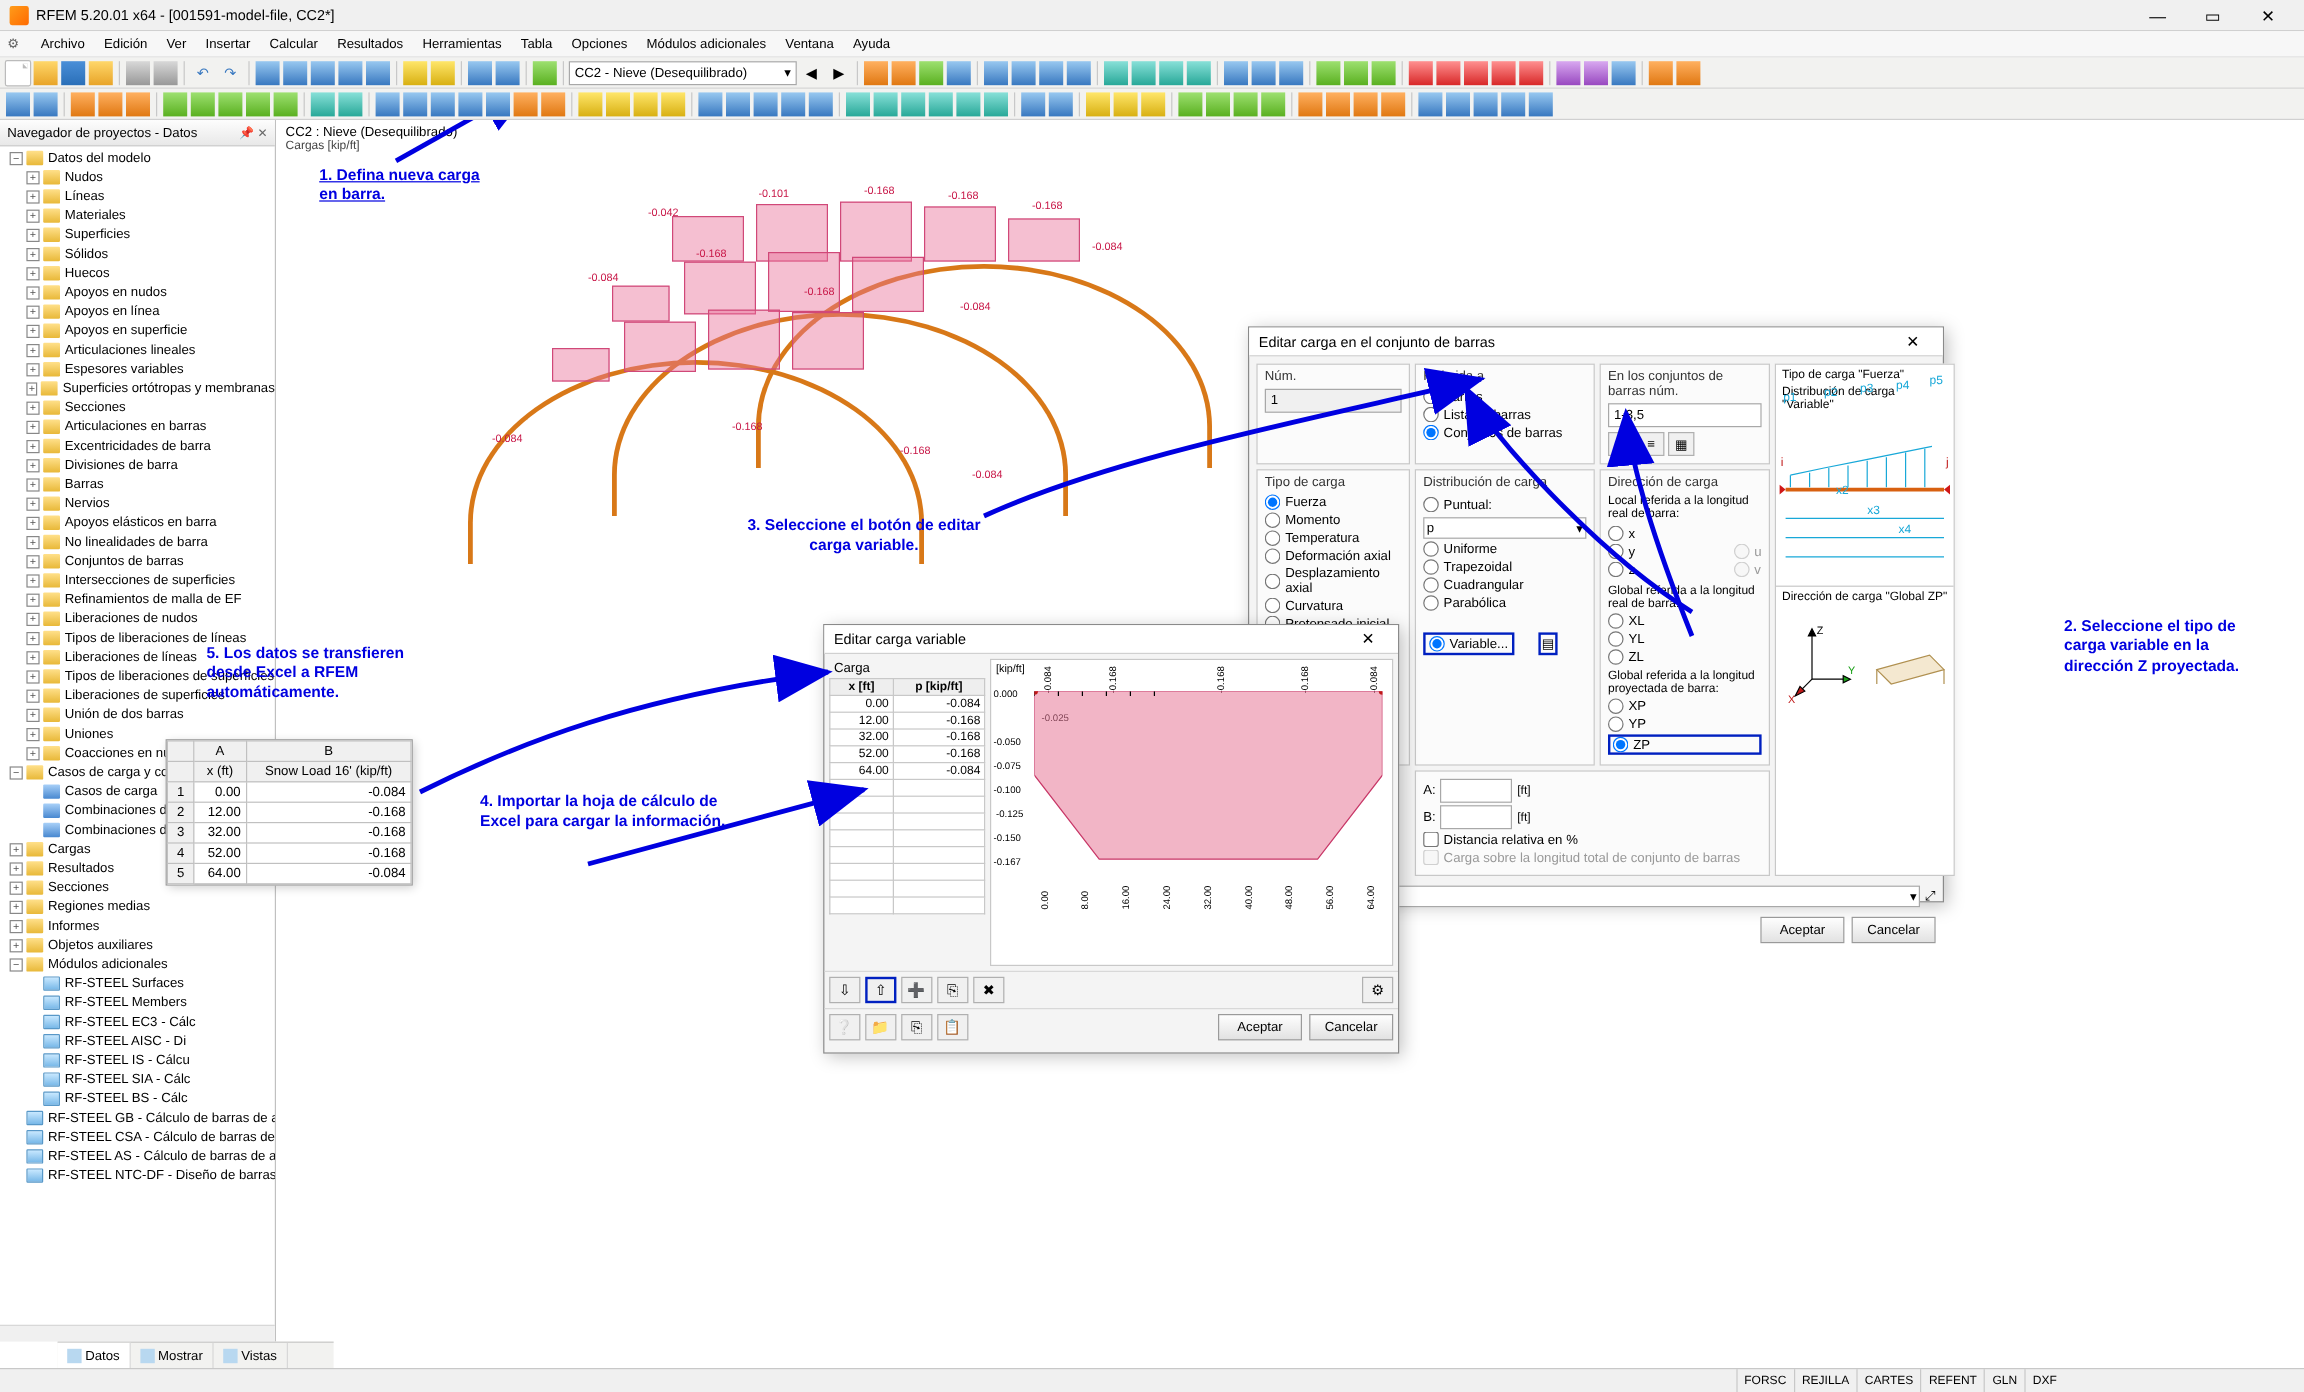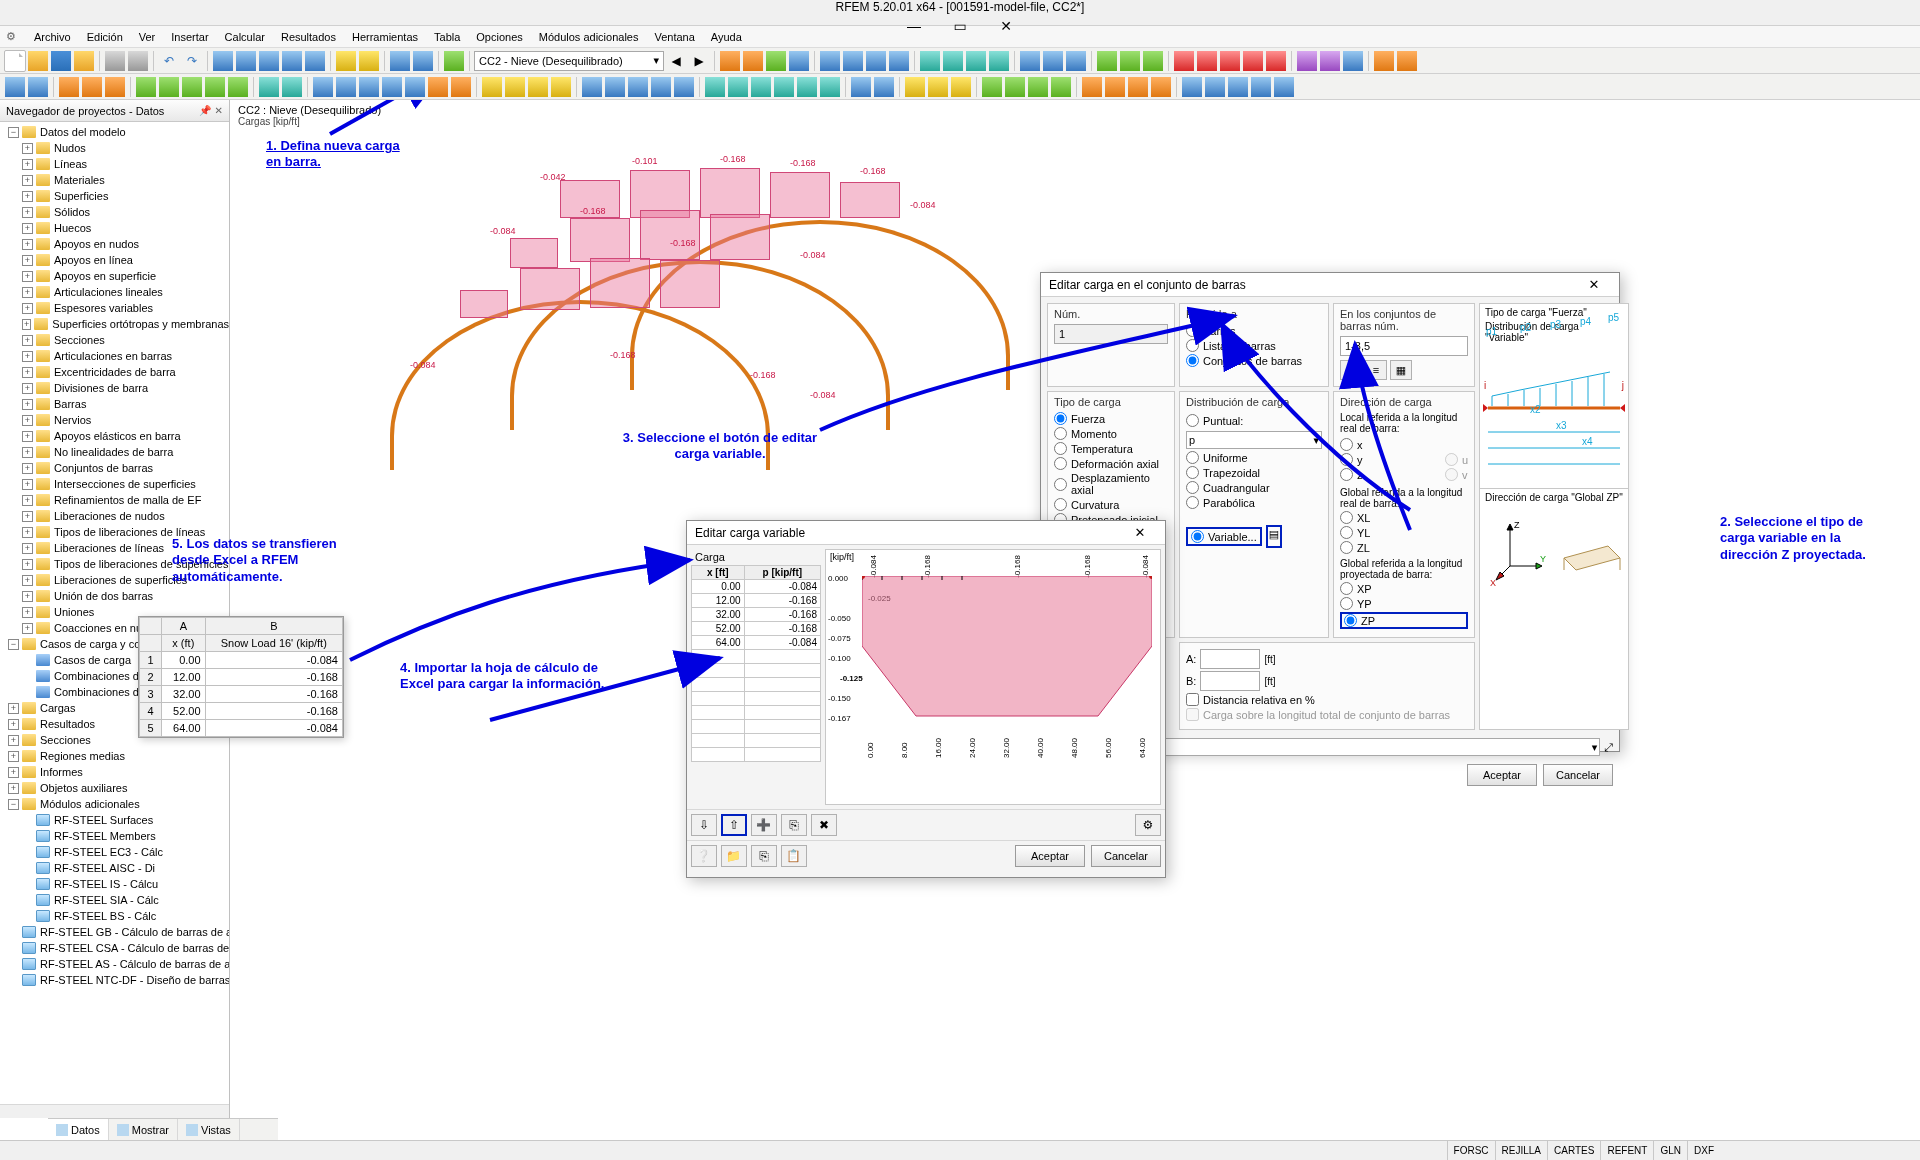--- a/index.html
+++ b/index.html
@@ -1,19 +1,19 @@
 <!DOCTYPE html>
 <html><head>
 <meta charset="utf-8">
 <style>
   * { box-sizing: border-box; margin: 0; padding: 0; font-family: "Segoe UI", Tahoma, sans-serif; }
   body { background: #fff; font-size: 11px; color: #000; overflow: hidden; width: 1920px; height: 1160px; position: relative; }
 
   
-  .titlebar { height: 26px; background: #f0f0f0; display: flex; align-items: center; padding: 0 8px; border-bottom: 1px solid #d0d0d0; flex-direction: column; }
+  .titlebar { height: 26px; background: #f0f0f0; display: flex; align-items: center; padding: 0 8px; border-bottom: 1px solid #d0d0d0; }
   .titlebar .app-icon { width: 16px; height: 16px; background: linear-gradient(135deg,#ff9c1a,#ff6a00); border-radius: 2px; margin-right: 6px; }
   .titlebar .title { flex: 1; font-size: 12px; }
   .window-btns { display: flex; gap: 2px; }
   .window-btns span { width: 44px; height: 24px; display: flex; align-items: center; justify-content: center; font-size: 14px; cursor: pointer; }
 
   
   .menubar { height: 22px; background: #f7f7f7; display: flex; align-items: center; padding: 0 6px; border-bottom: 1px solid #dcdcdc; font-size: 11px; }
   .menubar .gear { width: 14px; height: 14px; margin-right: 6px; color: #666; }
   .menubar span.menu-item { padding: 3px 8px; cursor: pointer; }
 
@@ -784,21 +784,21 @@
               <span>Trapezoidal</span>
             </label>
           <label class="radio-row">
               <input type="radio" name="dist" style="">
               <span>Cuadrangular</span>
             </label>
           <label class="radio-row">
               <input type="radio" name="dist" style="">
               <span>Parabólica</span>
             </label>
-          <div style="display:flex;gap:4px;margin-top:16px;">
+          <div style="display:flex;gap:20px;align-items:center;margin-top:16px;">
             <label class="radio-row hlbox" style="padding:1px 3px;">
                 <input type="radio" name="dist" checked="" style="">
                 <span>Variable...</span>
               </label>
             <div class="ib hlbox">▤</div>
           </div>
         </div>
 
         <div class="grpbox" style="grid-column:3;grid-row:2 / span 3;">
           <div class="grp-title">Dirección de carga</div>
@@ -983,21 +983,21 @@
               <div style="position: absolute; font-size: 8px; transform: rotate(-90deg); left: 250px; top: 12px;">-0.168</div>
               <div style="position: absolute; font-size: 8px; transform: rotate(-90deg); left: 308px; top: 12px;">-0.084</div>
             </div>
 
           <div id="var-yticks">
               <div style="position: absolute; left: 2px; font-size: 8px; top: 24px;">0.000</div>
               <div style="position: absolute; left: 2px; font-size: 8px; top: 44px; margin-left: 40px;">-0.025</div>
               <div style="position: absolute; left: 2px; font-size: 8px; top: 64px;">-0.050</div>
               <div style="position: absolute; left: 2px; font-size: 8px; top: 84px;">-0.075</div>
               <div style="position: absolute; left: 2px; font-size: 8px; top: 104px;">-0.100</div>
-              <div style="position: absolute; left: 14px; font-size: 8px; top: 124px; font-weight: bold;">-0.125</div>
+              <div style="position: absolute; left: 4px; font-size: 8px; top: 124px;">-0.125</div>
               <div style="position: absolute; left: 2px; font-size: 8px; top: 144px;">-0.150</div>
               <div style="position: absolute; left: 2px; font-size: 8px; top: 164px;">-0.167</div>
             </div>
 
           <svg style="position:absolute;left:36px;top:26px;" width="290" height="150">
             <polygon points="0,0 290,0 290,70 236,140 54,140 0,70" fill="rgba(232,120,152,0.55)" stroke="#c83868"></polygon>
             <g stroke="#000">
               <line x1="0" y1="0" x2="0" y2="4"></line>
                 <line x1="20" y1="0" x2="20" y2="4"></line>
                 <line x1="40" y1="0" x2="40" y2="4"></line>

